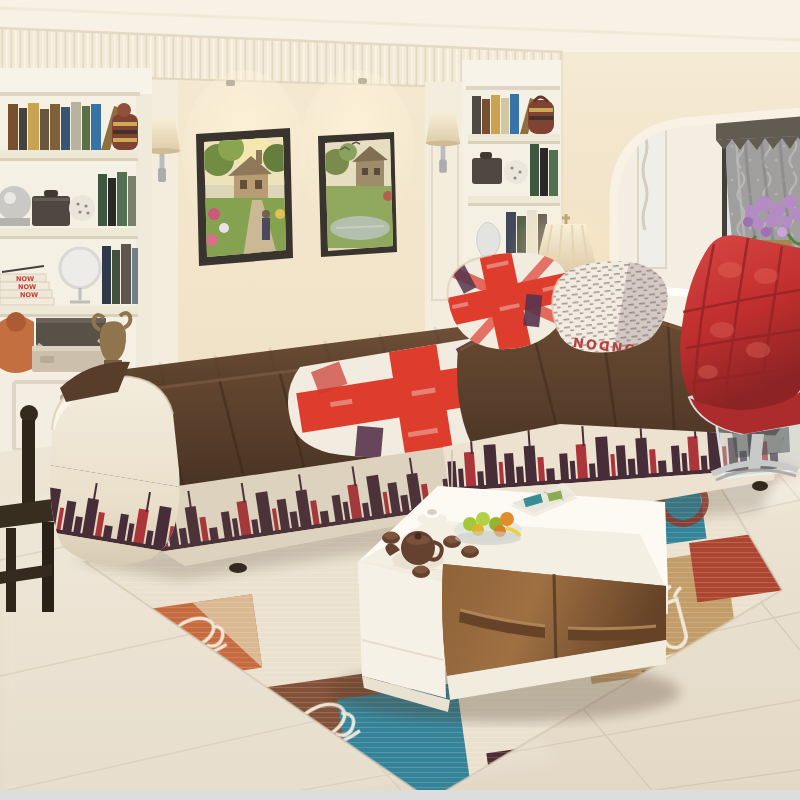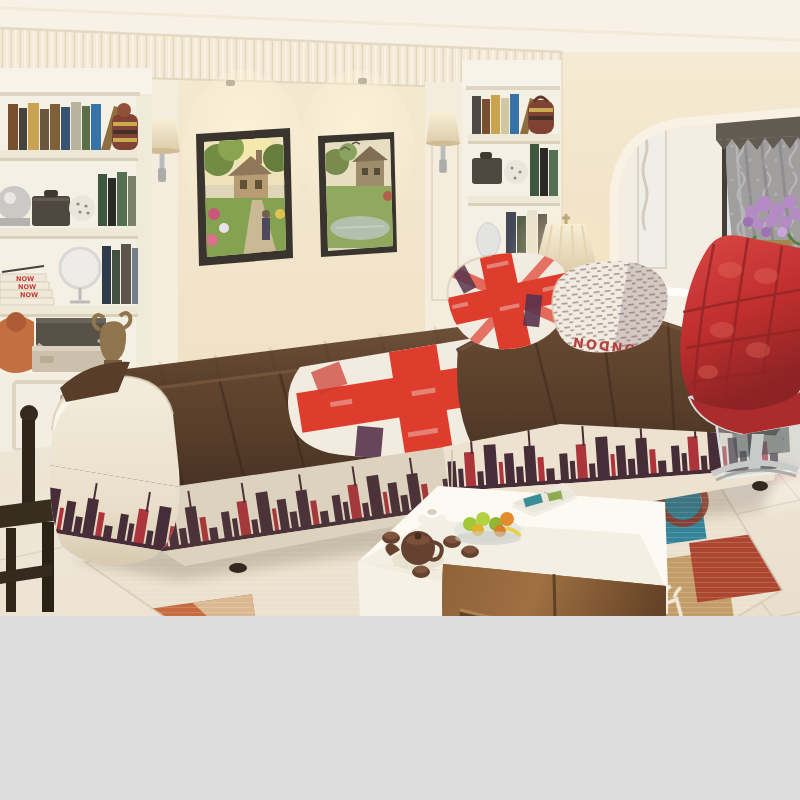--- a/index.html
+++ b/index.html
@@ -1,16 +1,16 @@
 <!DOCTYPE html>
 <html><head>
 <meta charset="utf-8">
 <style>
   html,body{margin:0;padding:0;background:#ddd;}
-  .stage{position:relative;width:800px;height:616px;overflow:hidden;
+  .stage{position:relative;width:800px;height:790px;overflow:hidden;
          font-family:"DejaVu Sans", sans-serif;}
   .stage svg{position:absolute;left:0;top:0;display:block;}
   text{font-family:"DejaVu Sans", sans-serif;}
 </style>
 </head>
 <body>
 
 <div class="stage">
 <svg width="800" height="800" viewBox="0 0 800 800">
 <defs>

